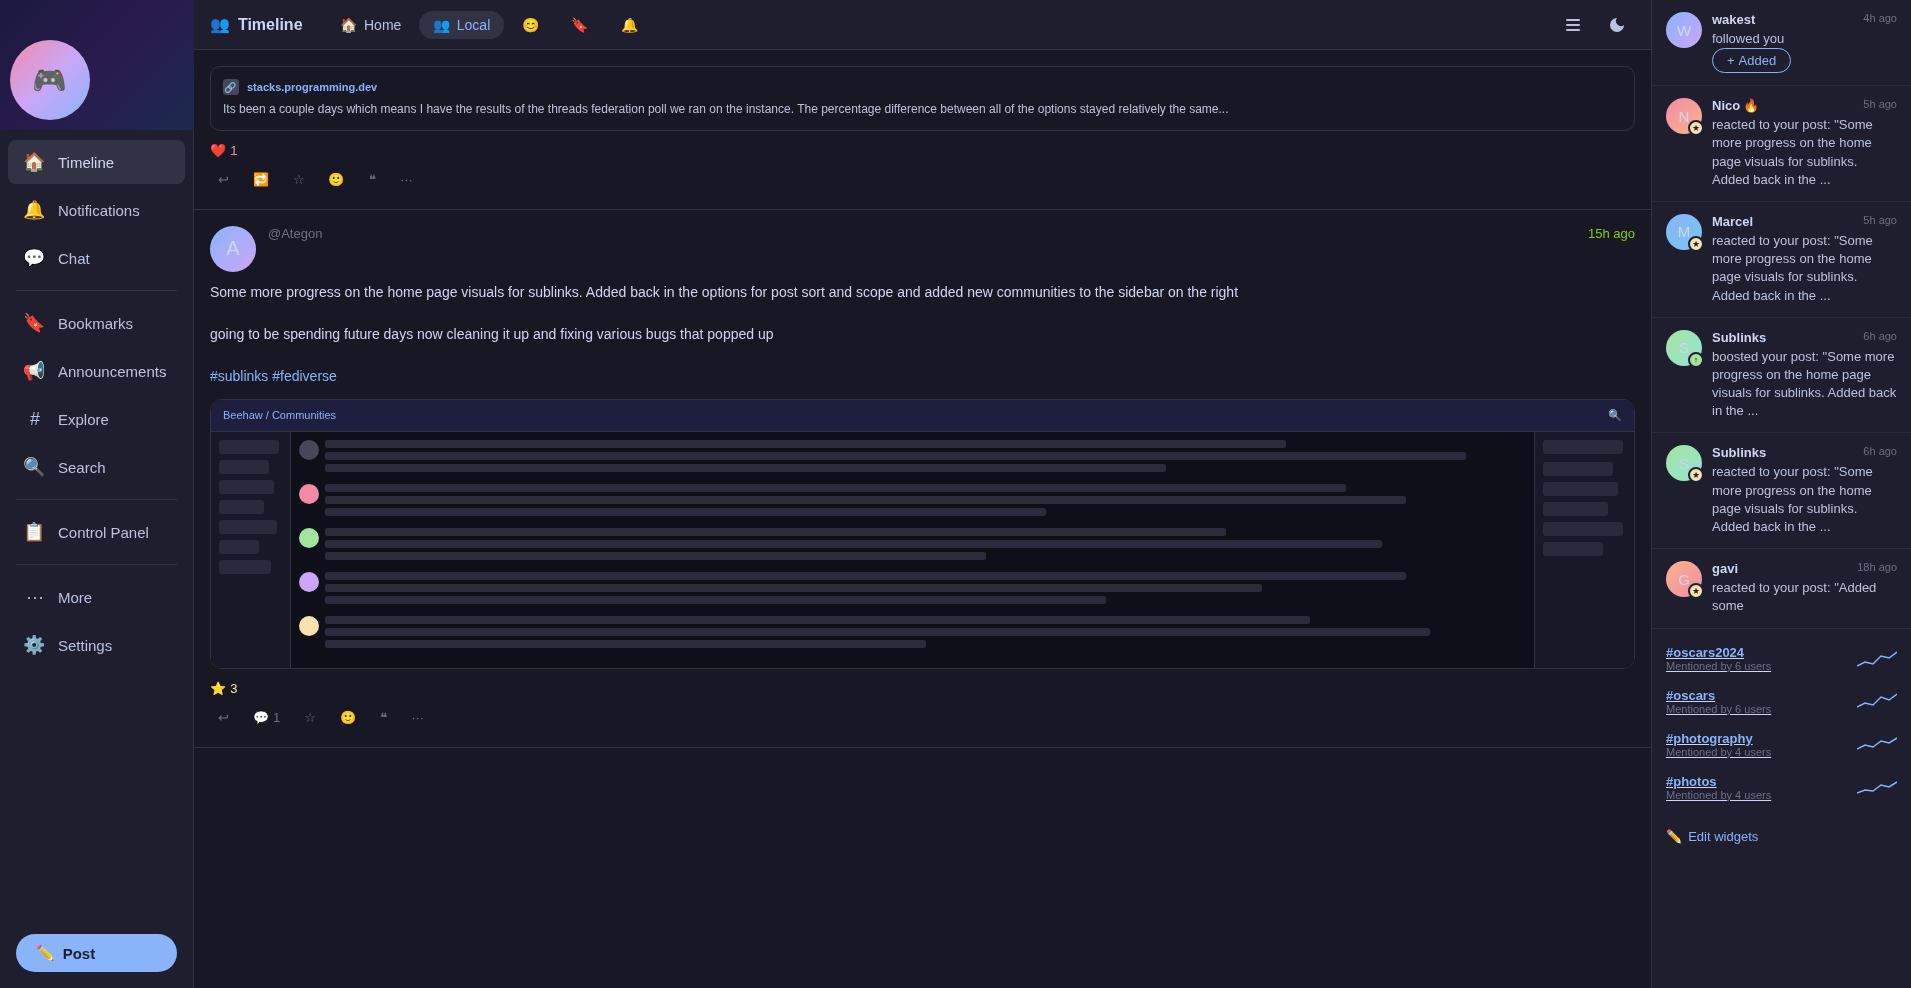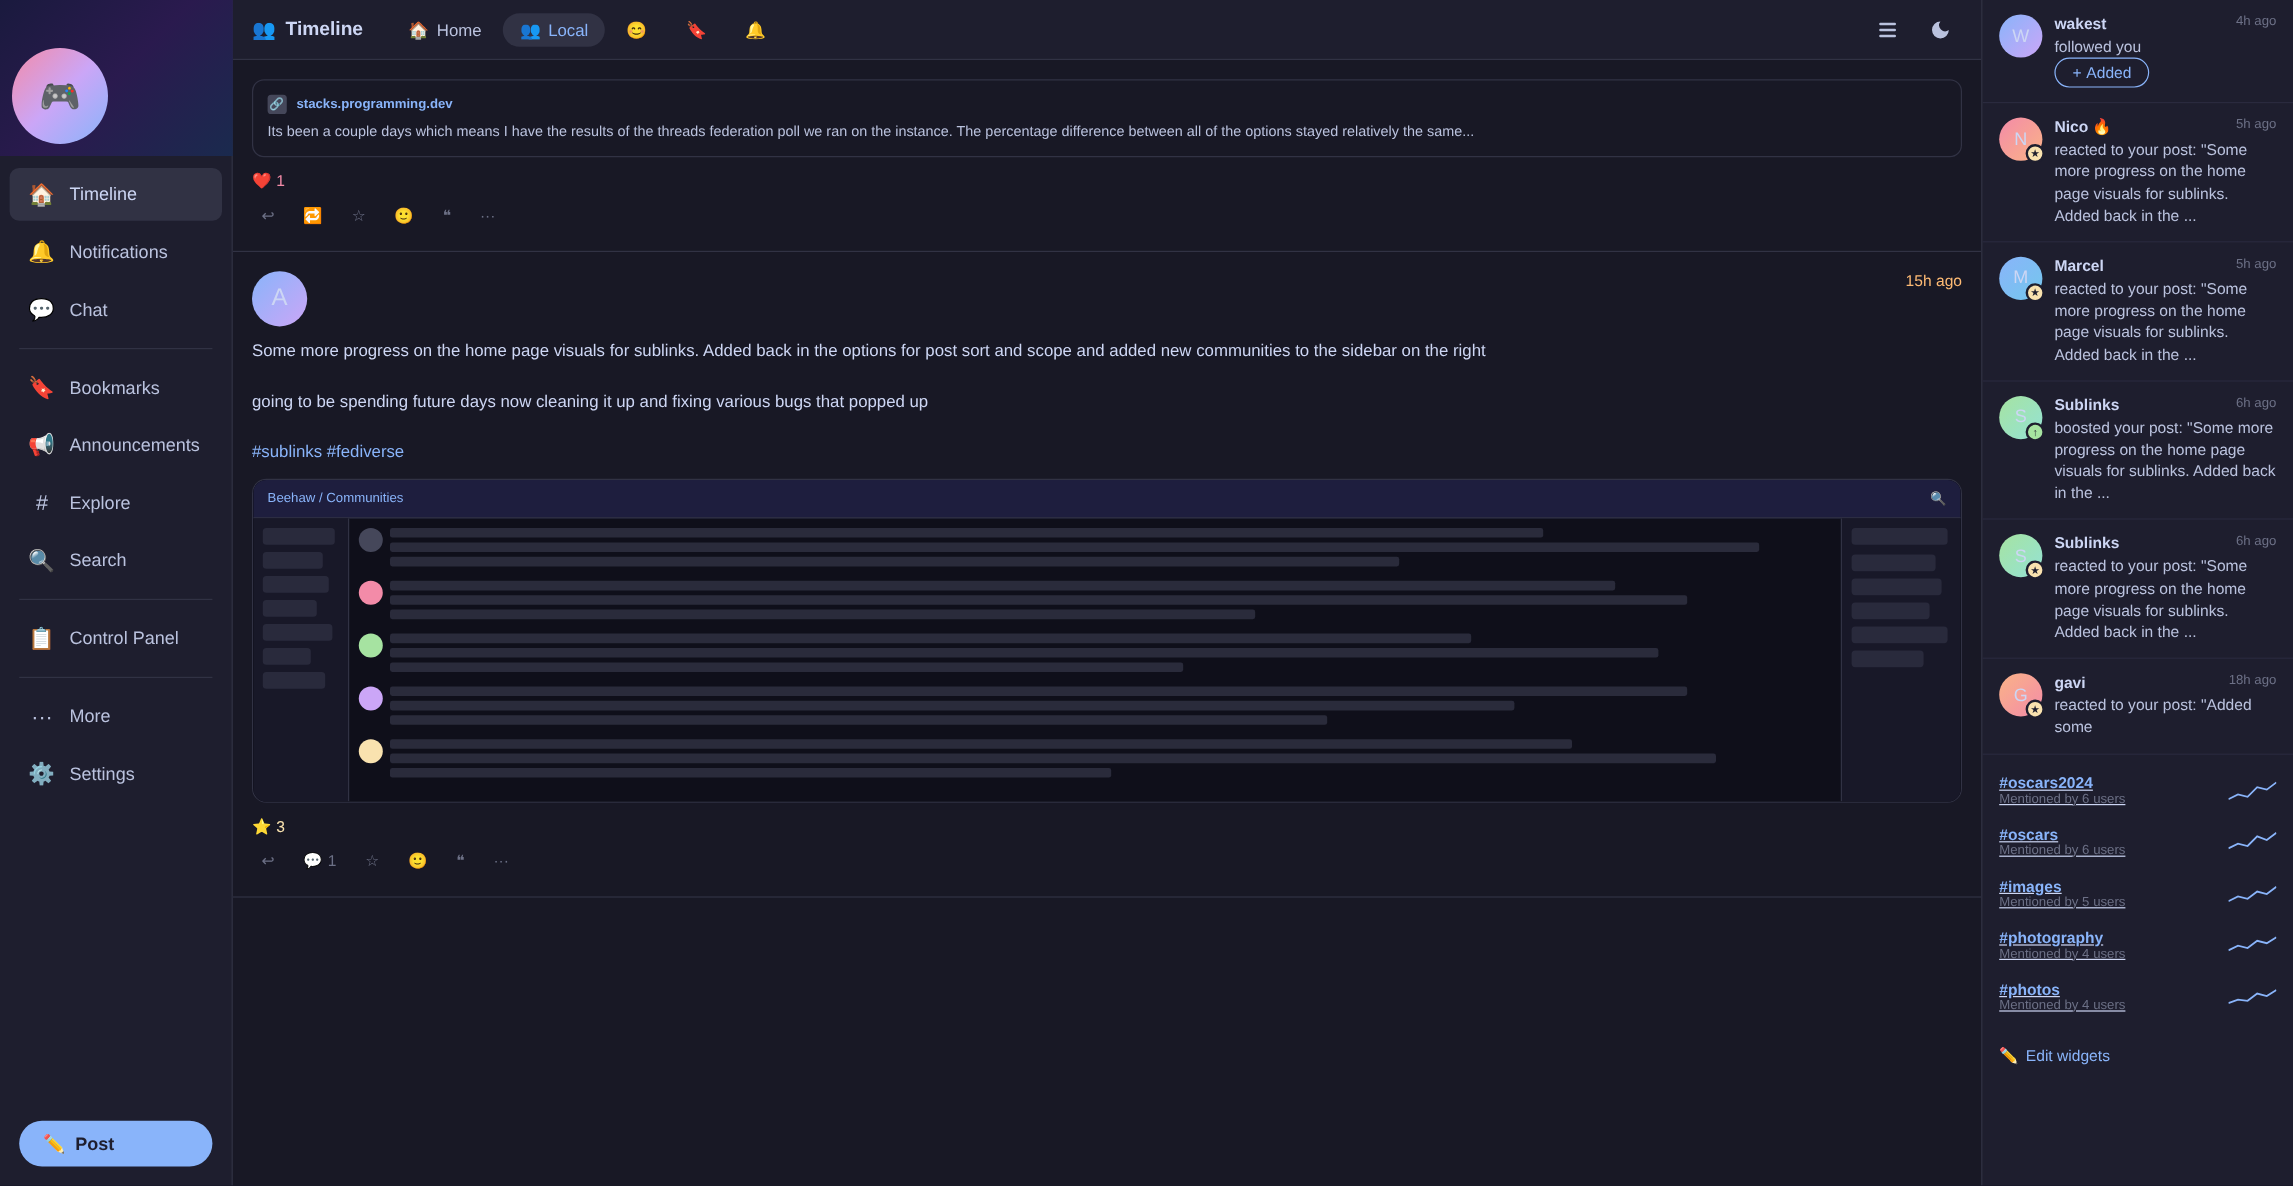--- a/index.html
+++ b/index.html
@@ -191,21 +191,21 @@
     .post-author {
       font-weight: 600;
       color: #cdd6f4;
       font-size: 15px;
     }
     .post-handle {
       color: #6c7086;
       font-size: 13px;
     }
     .post-time {
-      color: #fdba74;
+      color: #84cc16;
       font-size: 13px;
       margin-left: auto;
     }
     .post-content {
       color: #cdd6f4;
       line-height: 1.5;
       font-size: 14px;
       margin-bottom: 12px;
     }
     .post-tags { color: #89b4fa; }
@@ -554,20 +554,21 @@
         <button class="action-btn">···</button>
       </div>
     </div>
 
     <div class="post-card">
       <div class="post-header">
         <div class="post-avatar" style="background: linear-gradient(135deg, #89b4fa, #cba6f7);">
           <span style="font-size:20px;">A</span>
         </div>
         <div class="post-meta">
+          <div class="post-handle">@Ategon</div>
         </div>
         <span class="post-time">15h ago</span>
       </div>
       <div class="post-content">
         <p>Some more progress on the home page visuals for sublinks. Added back in the options for post sort and scope and added new communities to the sidebar on the right</p>
         <br>
         <p>going to be spending future days now cleaning it up and fixing various bugs that popped up</p>
         <br>
         <span class="post-tags">#sublinks #fediverse</span>
       </div>
@@ -780,29 +781,20 @@
       <div>
         <div class="trending-tag">#oscars</div>
         <div class="trending-count">Mentioned by 6 users</div>
       </div>
       <svg class="trend-chart" viewBox="0 0 40 20">
         <polyline points="0,16 8,12 16,14 24,6 32,9 40,3" fill="none" stroke="#89b4fa" stroke-width="1.5"></polyline>
       </svg>
     </div>
     <div class="trending-item">
       <div>
-        <div class="trending-tag">#images</div>
-        <div class="trending-count">Mentioned by 5 users</div>
-      </div>
-      <svg class="trend-chart" viewBox="0 0 40 20">
-        <polyline points="0,17 8,13 16,15 24,9 32,11 40,5" fill="none" stroke="#89b4fa" stroke-width="1.5"></polyline>
-      </svg>
-    </div>
-    <div class="trending-item">
-      <div>
         <div class="trending-tag">#photography</div>
         <div class="trending-count">Mentioned by 4 users</div>
       </div>
       <svg class="trend-chart" viewBox="0 0 40 20">
         <polyline points="0,15 8,11 16,13 24,7 32,9 40,4" fill="none" stroke="#89b4fa" stroke-width="1.5"></polyline>
       </svg>
     </div>
     <div class="trending-item">
       <div>
         <div class="trending-tag">#photos</div>

